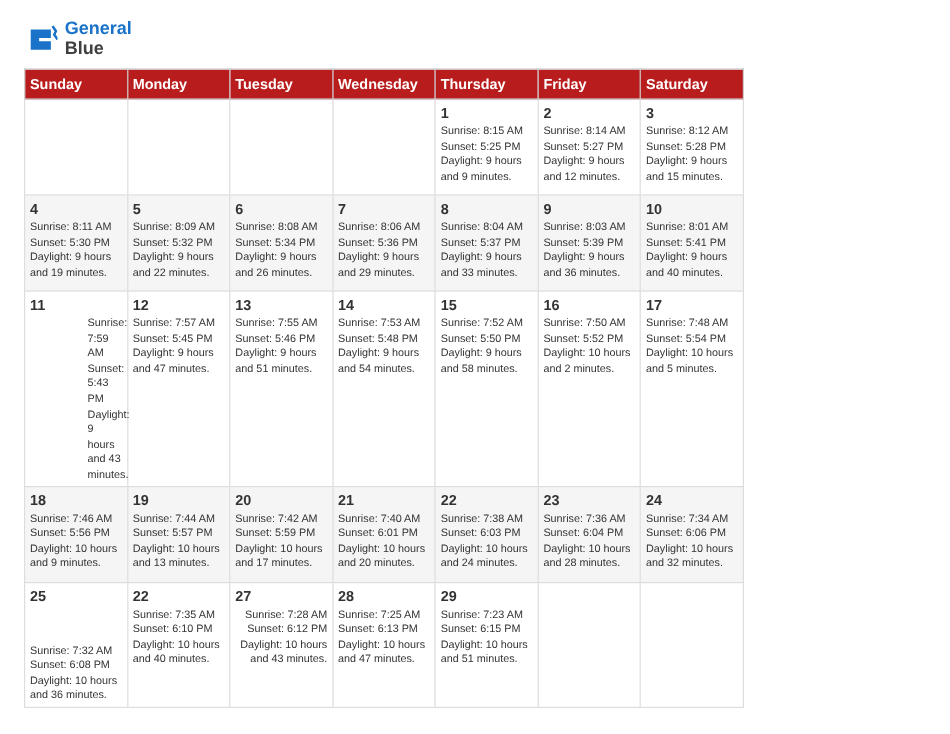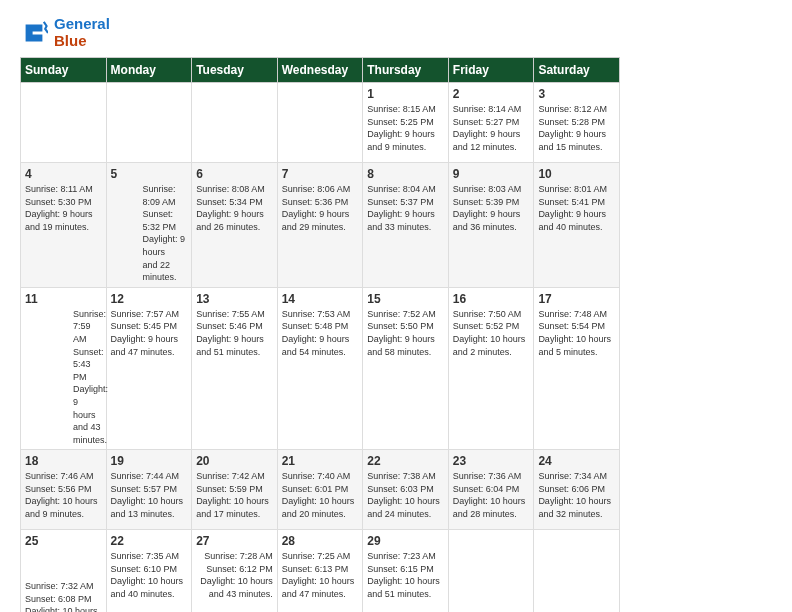--- a/index.html
+++ b/index.html
@@ -41,21 +41,21 @@
     .location-title {
       font-size: 15px;
       color: #555;
     }
     .calendar-table {
       width: 100%;
       border-collapse: collapse;
       table-layout: fixed;
     }
     .calendar-table th {
-      background-color: #14532d;
+      background-color: #b91c1c;
       color: #fff;
       font-size: 12px;
       font-weight: bold;
       padding: 5px 4px;
       text-align: left;
       border: 1px solid #ccc;
     }
     .calendar-table td {
       border: 1px solid #ddd;
       vertical-align: top;
@@ -93,21 +93,21 @@
       <svg class="logo-icon" viewBox="0 0 40 40" xmlns="http://www.w3.org/2000/svg">
         <rect x="0" y="0" width="40" height="40" fill="none"></rect>
 
         <path d="M8,8 L32,8 L32,18 L18,18 L18,22 L32,22 L32,32 L8,32 Z" fill="#1a73c8"></path>
         <path d="M34,4 L38,10 L36,14 L40,20" stroke="#1a73c8" stroke-width="3" fill="none"></path>
       </svg>
       <div>
         <div style="font-size:15px;font-weight:bold;color:#333;line-height:1.1;">
           <span style="color:#1a73c8;">General</span>
         </div>
-        <div style="font-size:15px;font-weight:bold;color:#c2410c;line-height:1.1;">Blue</div>
+        <div style="font-size:15px;font-weight:bold;color:#404040;line-height:1.1;">Blue</div>
       </div>
     </div>
     <div class="title-section">
       <div class="month-title"></div>
       <div class="location-title"></div>
     </div>
   </div>
 
   <table class="calendar-table">
     <thead>
@@ -152,21 +152,21 @@
         <tr>
           <td>
             <span class="day-number">4</span>
             <div class="day-info" style="white-space: pre-line;">Sunrise: 8:11 AM
 Sunset: 5:30 PM
 Daylight: 9 hours
 and 19 minutes.</div>
           </td>
           <td>
             <span class="day-number">5</span>
-            <div class="day-info" style="white-space: pre-line; margin-left: 32px;">Sunrise: 8:09 AM
+            <div class="day-info" style="white-space: pre-line;">Sunrise: 8:09 AM
 Sunset: 5:32 PM
 Daylight: 9 hours
 and 22 minutes.</div>
           </td>
           <td>
             <span class="day-number">6</span>
             <div class="day-info" style="white-space: pre-line;">Sunrise: 8:08 AM
 Sunset: 5:34 PM
 Daylight: 9 hours
 and 26 minutes.</div>

